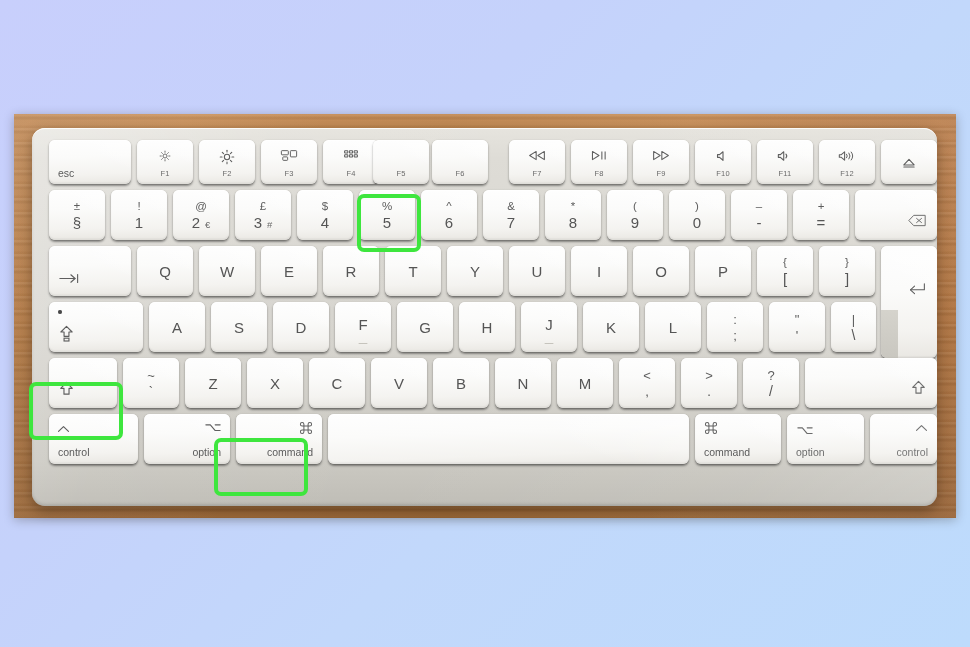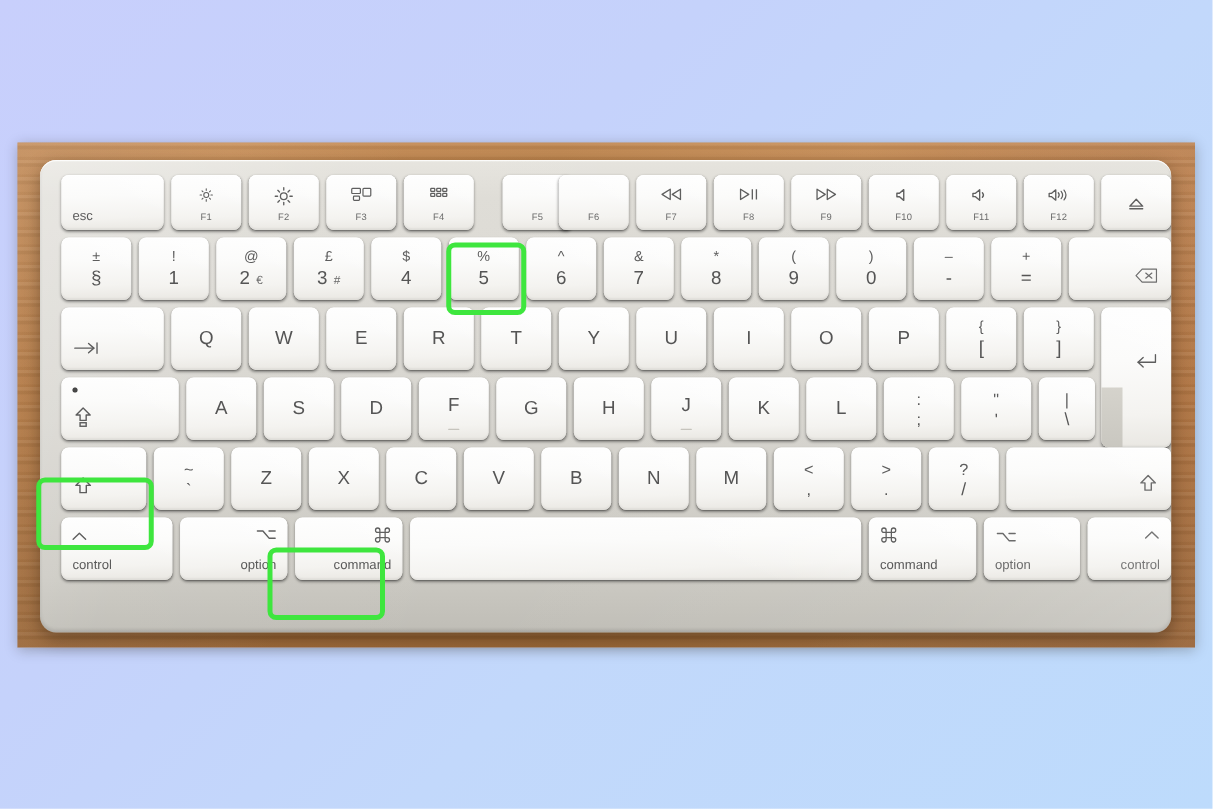--- a/index.html
+++ b/index.html
@@ -211,26 +211,26 @@
               <rect x="14" y="2" width="4" height="3" rx=".6"></rect>
             <rect x="2" y="7" width="4" height="3" rx=".6"></rect>
               <rect x="8" y="7" width="4" height="3" rx=".6"></rect>
               <rect x="14" y="7" width="4" height="3" rx=".6"></rect>
           </g>
         </svg>
       </span>
       <span class="lbl c-fn-lbl">F4</span>
     </div>
 
-    <div class="key" style="left:370px;top:12px;width:56px;height:44px;">
+    <div class="key" style="left:341px;top:12px;width:56px;height:44px;">
       <span class="face"></span>
       <span class="lbl c-fn-lbl">F5</span>
     </div>
 
-    <div class="key" style="left:415px;top:12px;width:56px;height:44px;">
+    <div class="key" style="left:400px;top:12px;width:56px;height:44px;">
       <span class="face"></span>
       <span class="lbl c-fn-lbl">F6</span>
     </div>
 
     <div class="key" style="left:477px;top:12px;width:56px;height:44px;padding-left:40px;">
       <span class="face"></span>
       <span class="lbl c-fn-glyph">
         <svg width="18" height="11" viewBox="0 0 22 12" style="vertical-align:middle">
           <path d="M10 1 L2 6 L10 11 Z" fill="none" stroke="#5f5f5f" stroke-width="1.3" stroke-linejoin="round"></path>
           <path d="M20 1 L12 6 L20 11 Z" fill="none" stroke="#5f5f5f" stroke-width="1.3" stroke-linejoin="round"></path>

